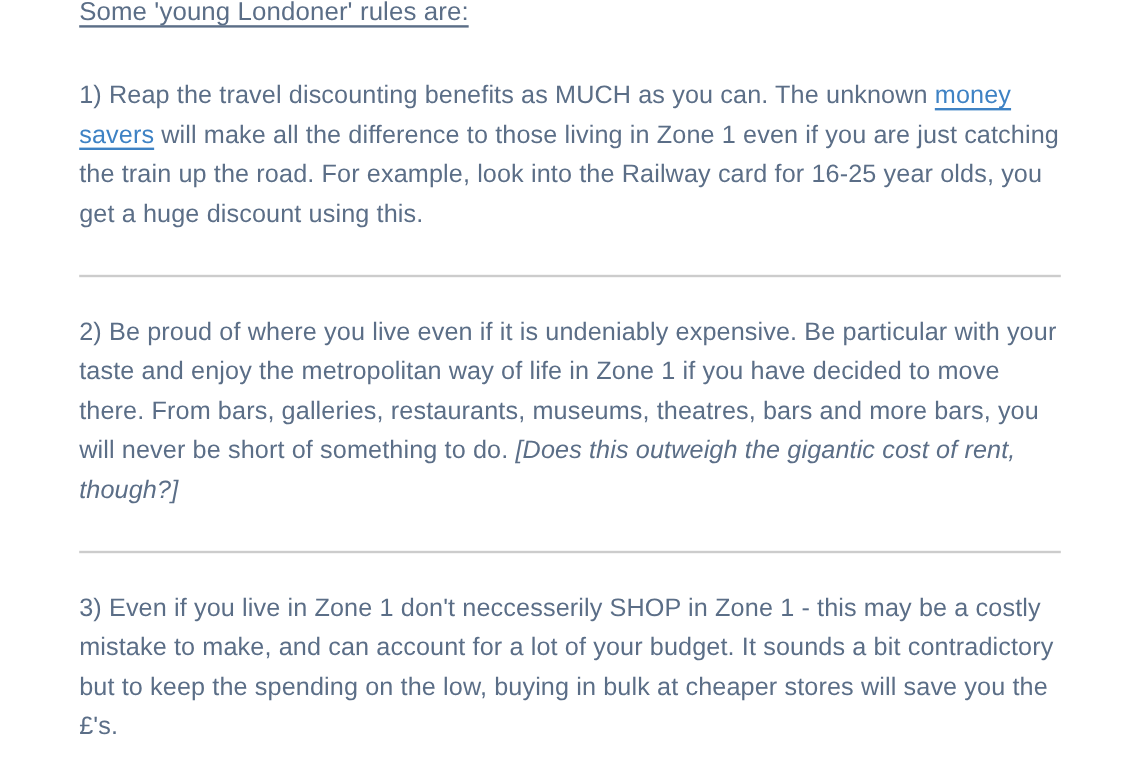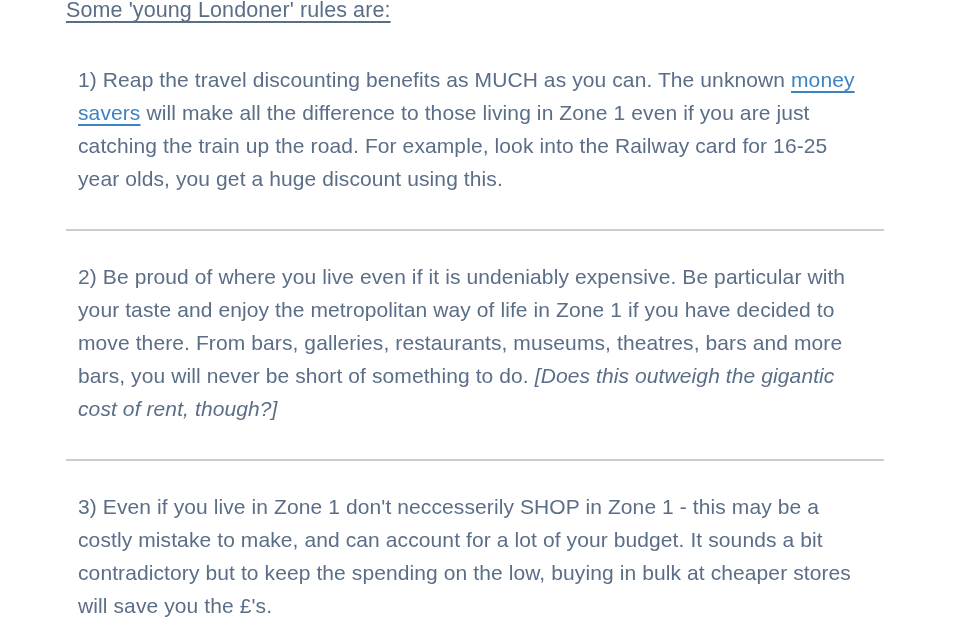--- a/index.html
+++ b/index.html
@@ -23,21 +23,21 @@
   }
   .heading {
     font-size: 21.5px;
     font-weight: 400;
     margin: -6px 0 36px 0;
     text-decoration: underline;
     text-underline-offset: 4px;
     text-decoration-thickness: 1.5px;
   }
   .para {
-    margin: 12px;
+    margin: 0;
   }
   .divider {
     border: none;
     border-top: 2px solid #cccccc;
     margin: 34px 0 29px 0;
     width: 100%;
   }
   .link {
     color: #3e82c4;
     text-decoration: underline;

